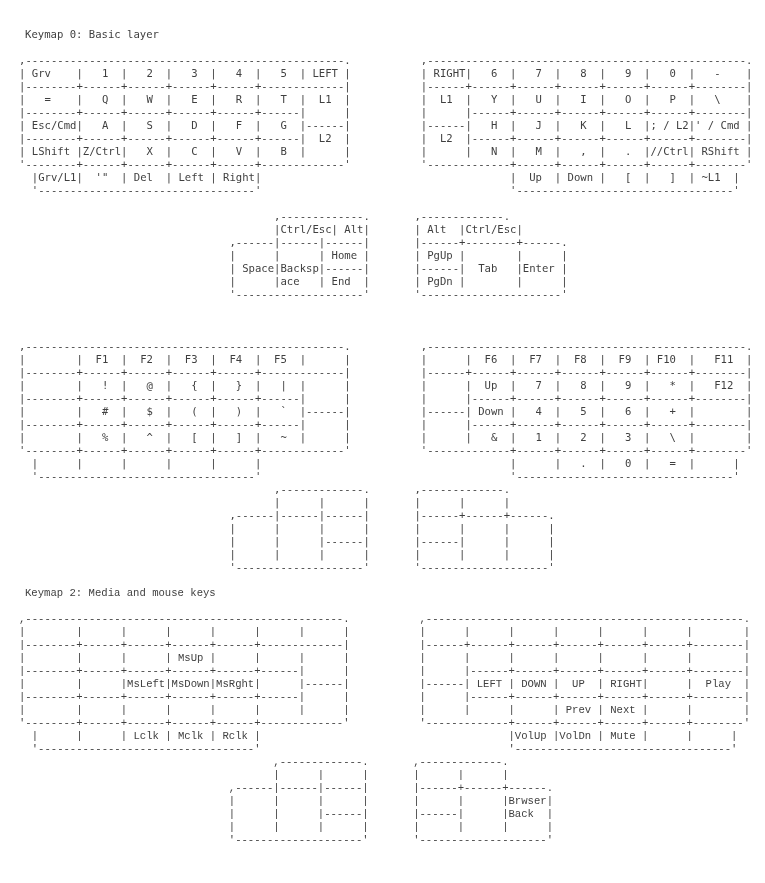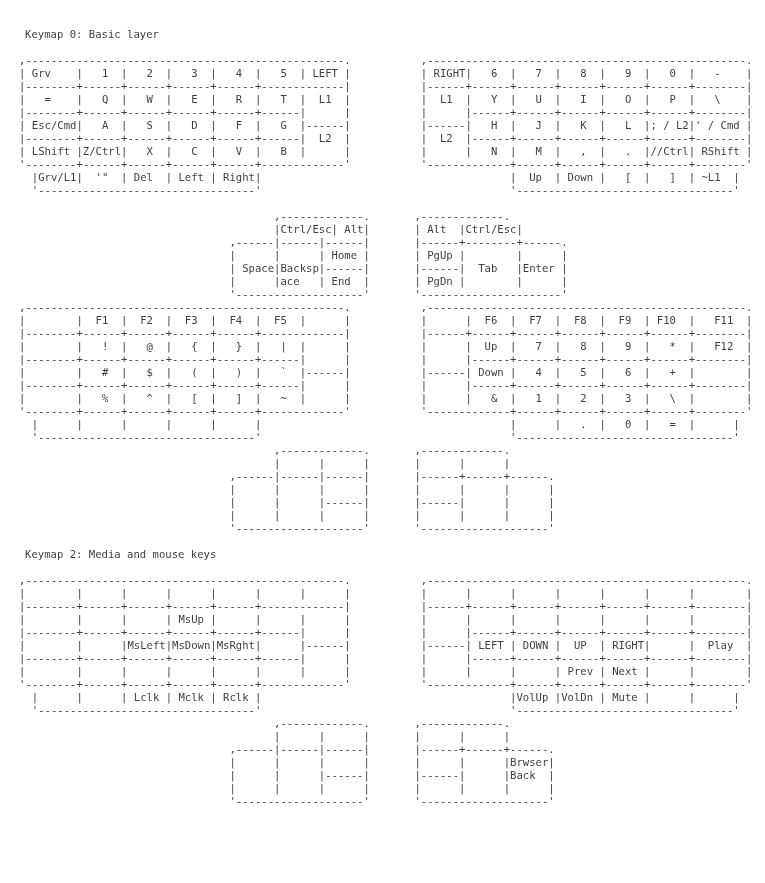--- a/index.html
+++ b/index.html
@@ -29,23 +29,23 @@
     font-family: inherit;
   }
   .keymap-art {
     margin: 0;
     font-size: 10.6px;
     line-height: 13px;
     white-space: pre;
     font-family: inherit;
     letter-spacing: 0;
   }
-  .section-basic  { }
+  .section-basic  { margin-bottom: 39px; }
   .section-symbol { margin-bottom: 13px; }
-  .section-media  { margin-bottom: 0; }
+  .section-media  { margin-bottom: 0; font-family: Liberation Mono, monospace; }
 </style>
 </head>
 <body>
 
 <main class="doc">
 
   <section class="keymap-section section-basic">
     <h2 class="keymap-title">Keymap 0: Basic layer</h2>
     <pre class="keymap-art">,--------------------------------------------------.           ,--------------------------------------------------.
 | Grv    |   1  |   2  |   3  |   4  |   5  | LEFT |           | RIGHT|   6  |   7  |   8  |   9  |   0  |   -    |

